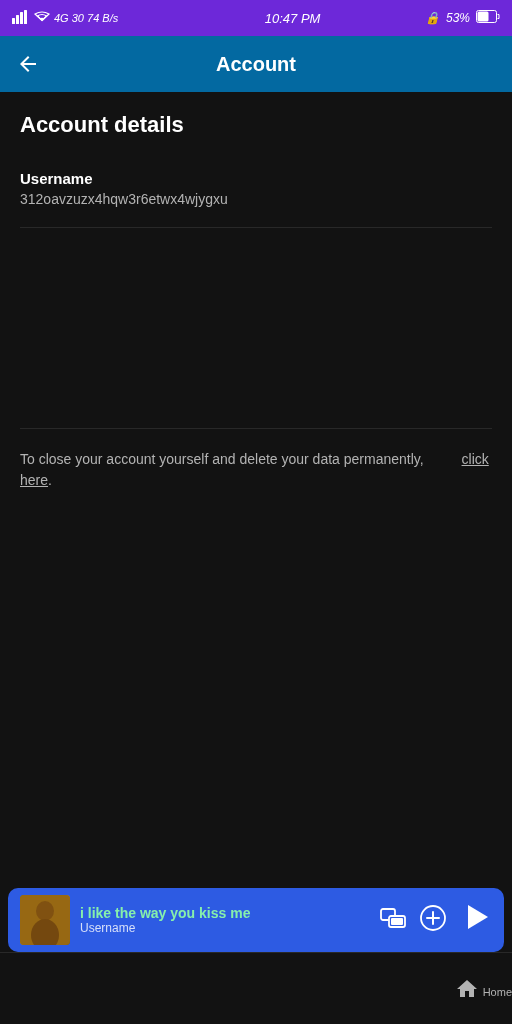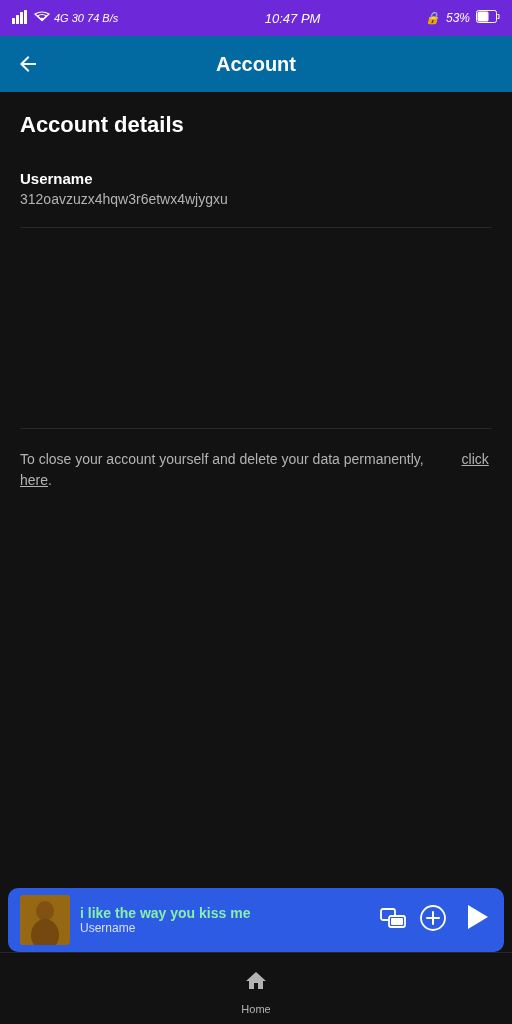--- a/index.html
+++ b/index.html
@@ -172,21 +172,21 @@
       width: 512px;
       height: 72px;
       background: #121212;
       border-top: 1px solid #282828;
       display: flex;
       align-items: center;
     }
     .nav-item {
       flex: 1;
       display: flex;
-      flex-direction: column;
+      flex-direction: row;
       align-items: center;
       justify-content: flex-end;
       gap: 4px;
       cursor: pointer;
       padding-top: 6px;
     }
     .nav-item-label {
       font-size: 11px;
       color: #b3b3b3;
     }

